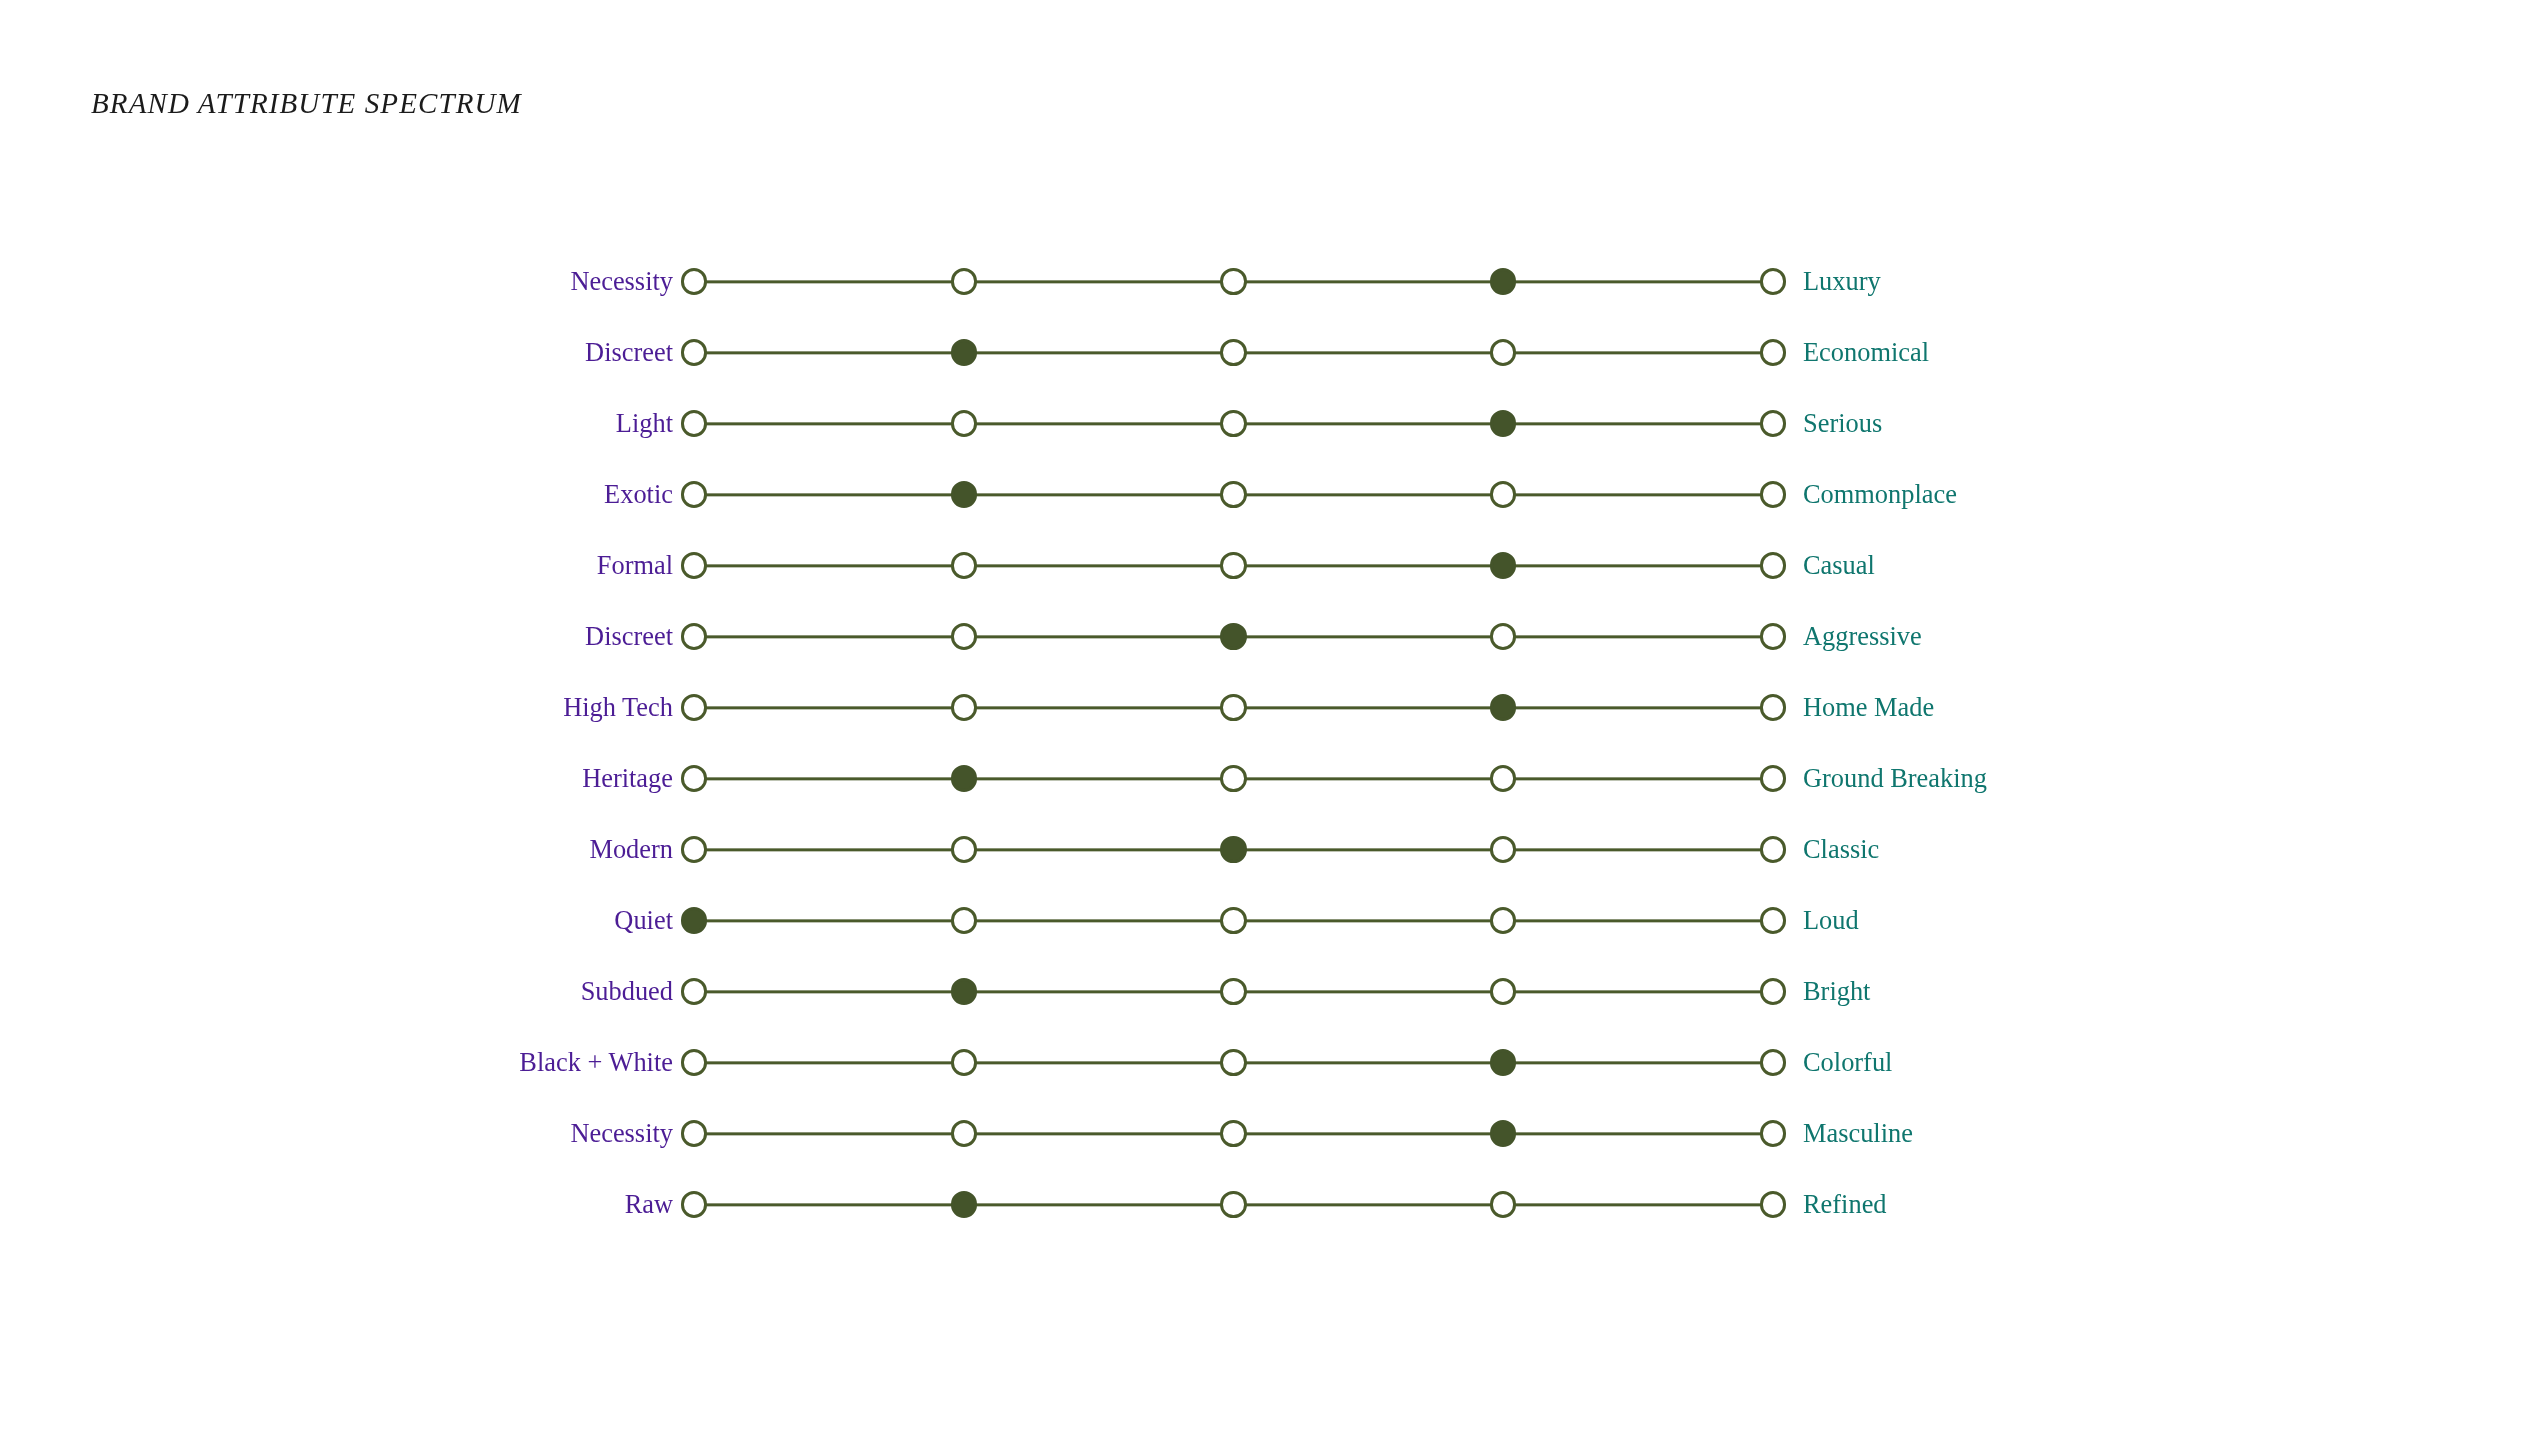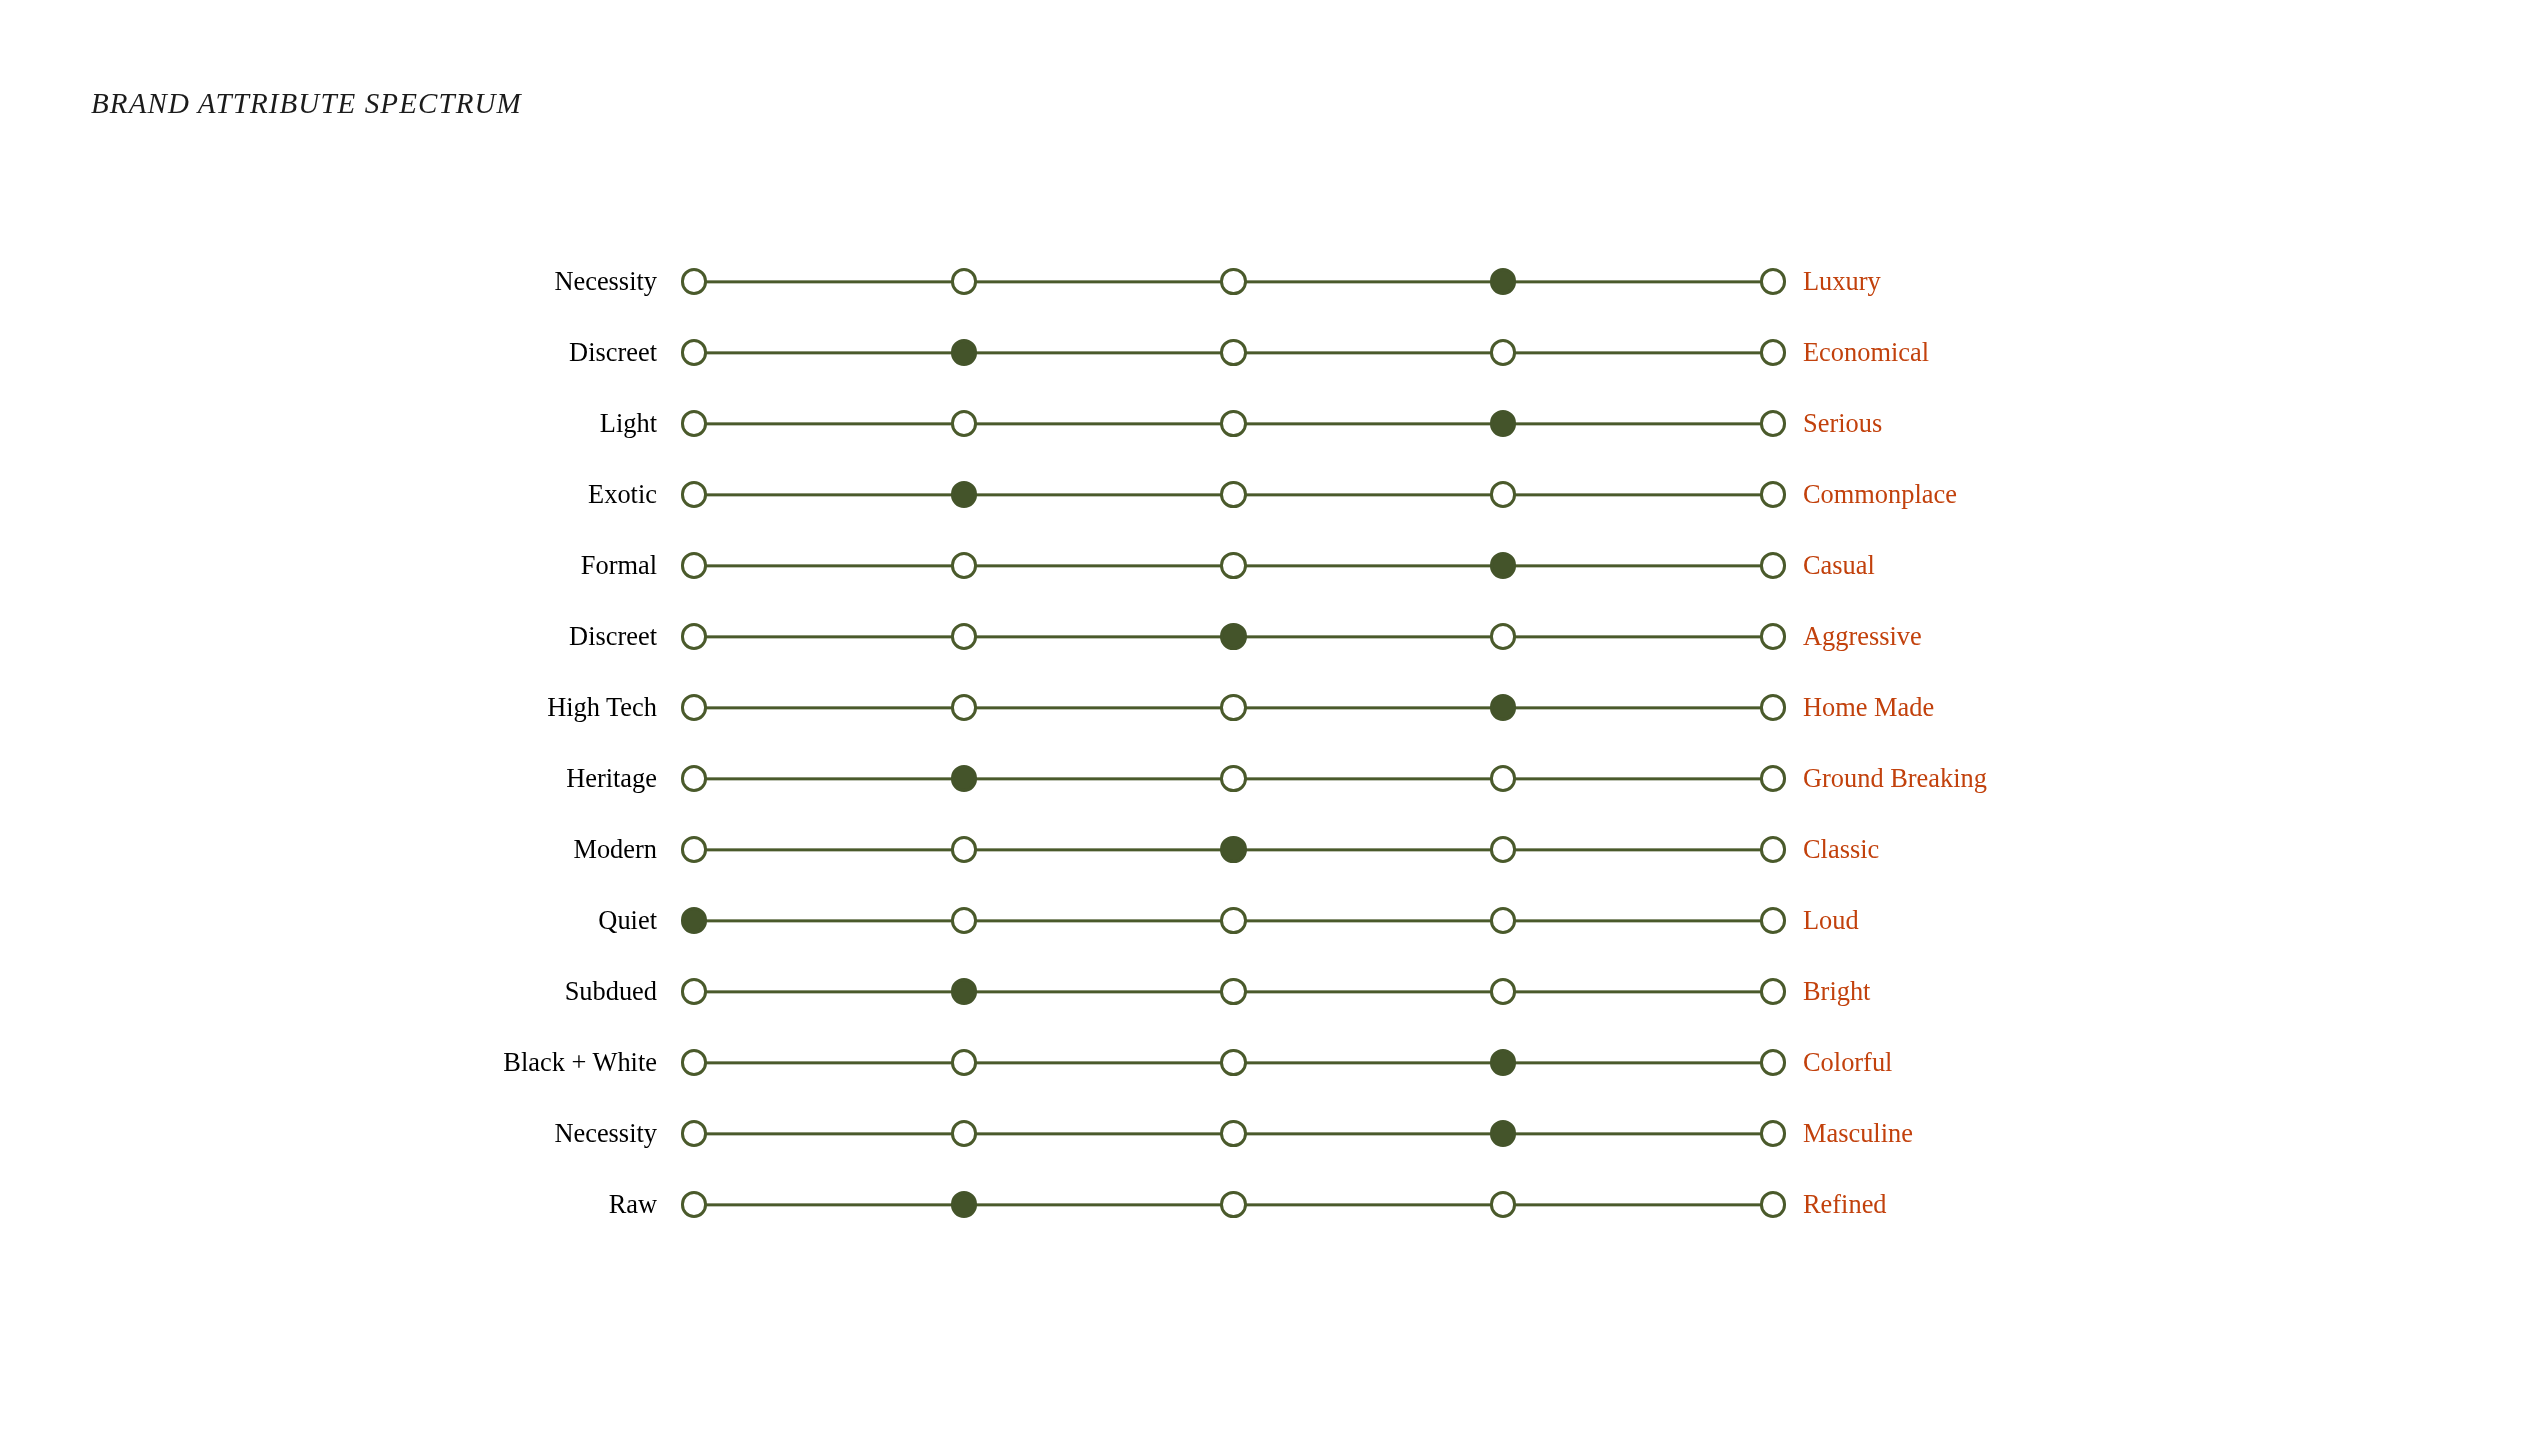--- a/index.html
+++ b/index.html
@@ -39,24 +39,24 @@
   .row {
     height: 71px;
     display: flex;
     align-items: center;
     width: 100%;
   }
 
   .label-left {
     width: 681px;
     text-align: right;
-    padding-right: 24px;
+    padding-right: 8px;
     box-sizing: border-box;
     font-size: 26.4px;
-    color: #000000;
+    color: #4c1d95;
     white-space: nowrap;
     line-height: 1;
   }
 
   .track {
     position: relative;
     width: 1105px;
     height: 33px;
     display: flex;
     align-items: center;
@@ -87,21 +87,21 @@
     flex: 0 0 auto;
   }
   .node.filled {
     background: #44542a;
     border-color: #44542a;
   }
 
   .label-right {
     padding-left: 17px;
     font-size: 26.4px;
-    color: #c2410c;
+    color: #0f766e;
     white-space: nowrap;
     line-height: 1;
   }
 </style>
 </head>
 <body>
 
 <div class="page-title">BRAND ATTRIBUTE SPECTRUM</div>
 
 <div class="spectrum">

